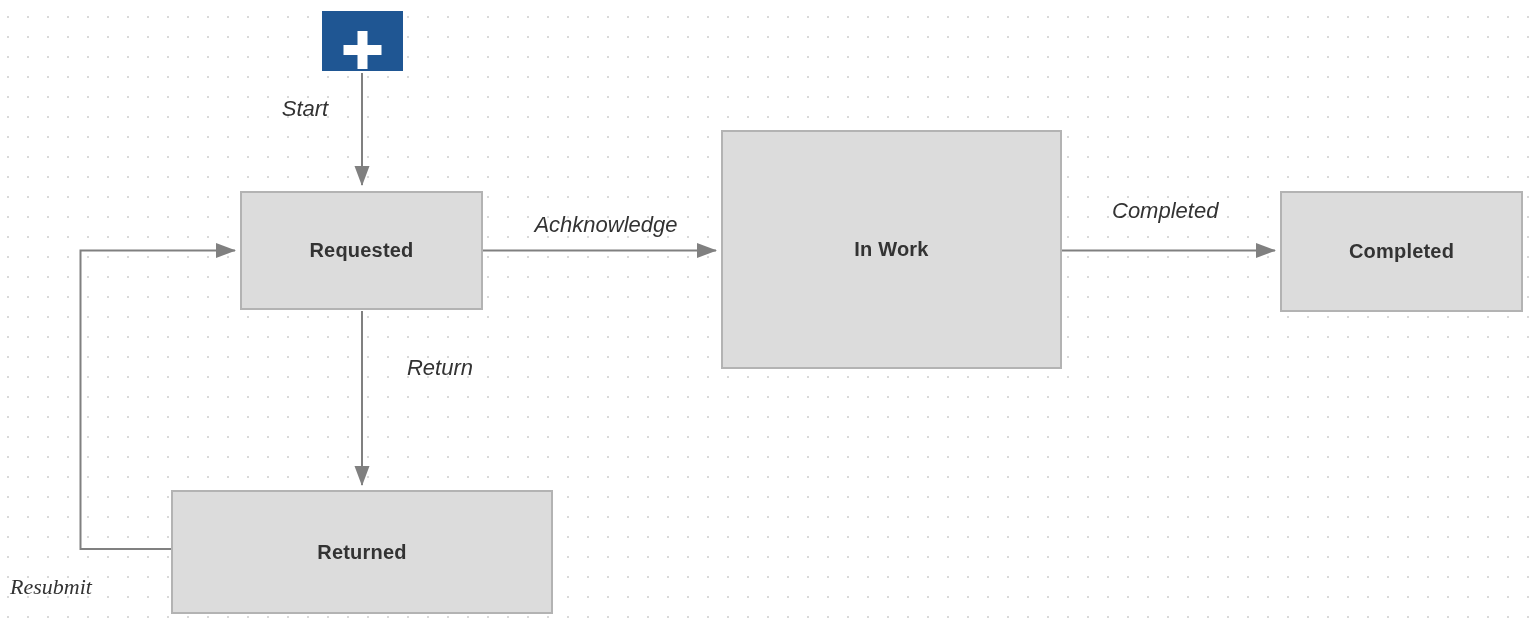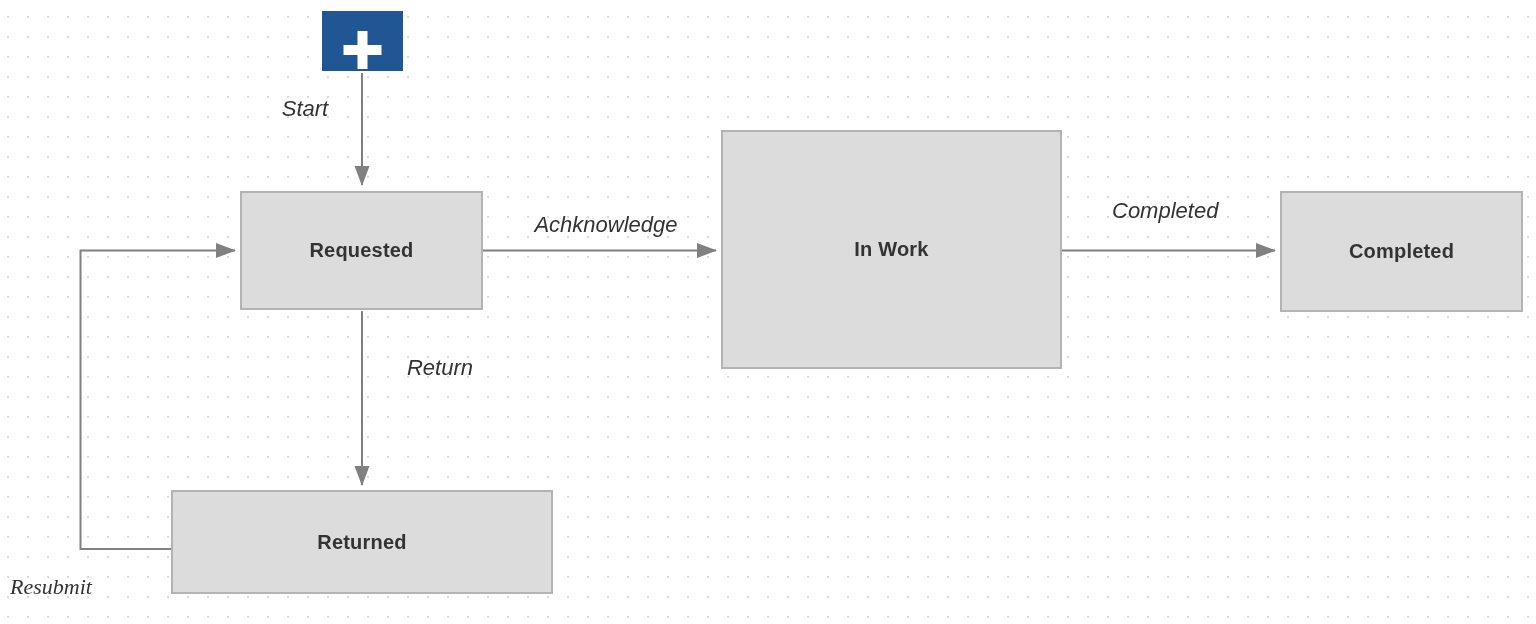--- a/index.html
+++ b/index.html
@@ -42,21 +42,21 @@
 
   #node-start {
     left: 322px; top: 11px; width: 81px; height: 60px;
     background: #1f5693;
     border: none;
   }
 
   #node-requested { left: 240px; top: 191px; width: 243px; height: 119px; }
   #node-inwork    { left: 721px; top: 130px; width: 341px; height: 239px; }
   #node-completed { left: 1280px; top: 191px; width: 243px; height: 121px; }
-  #node-returned  { left: 171px; top: 490px; width: 382px; height: 104px; }
+  #node-returned  { left: 171px; top: 490px; width: 382px; height: 124px; }
 
   .edge-label {
     position: absolute;
     font-style: italic;
     font-size: 22px;
     color: #333333;
     white-space: nowrap;
   }
   #label-start       { left: 271px;  top: 96px;  width: 68px;  text-align: center; }
   #label-acknowledge { left: 521px;  top: 212px; width: 170px; text-align: center; }

